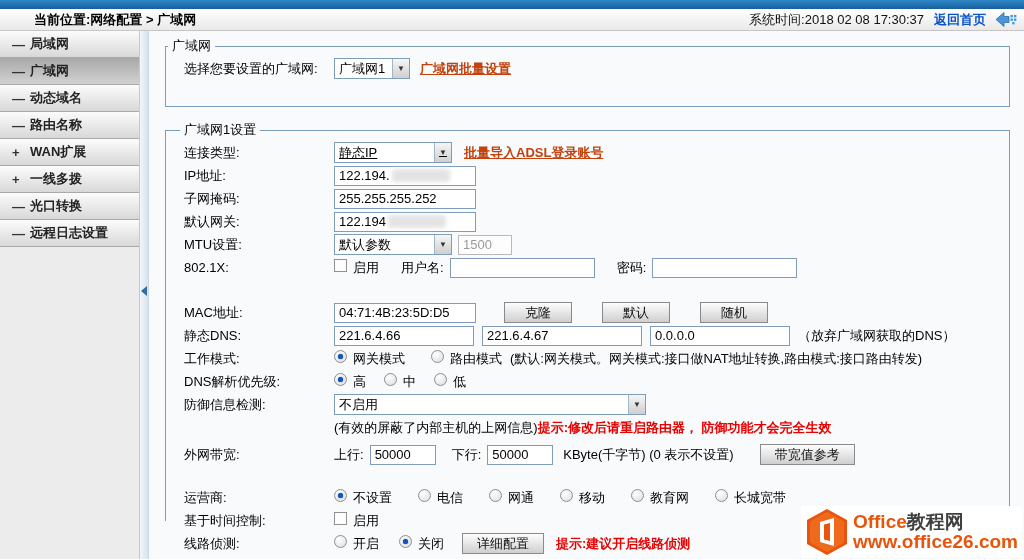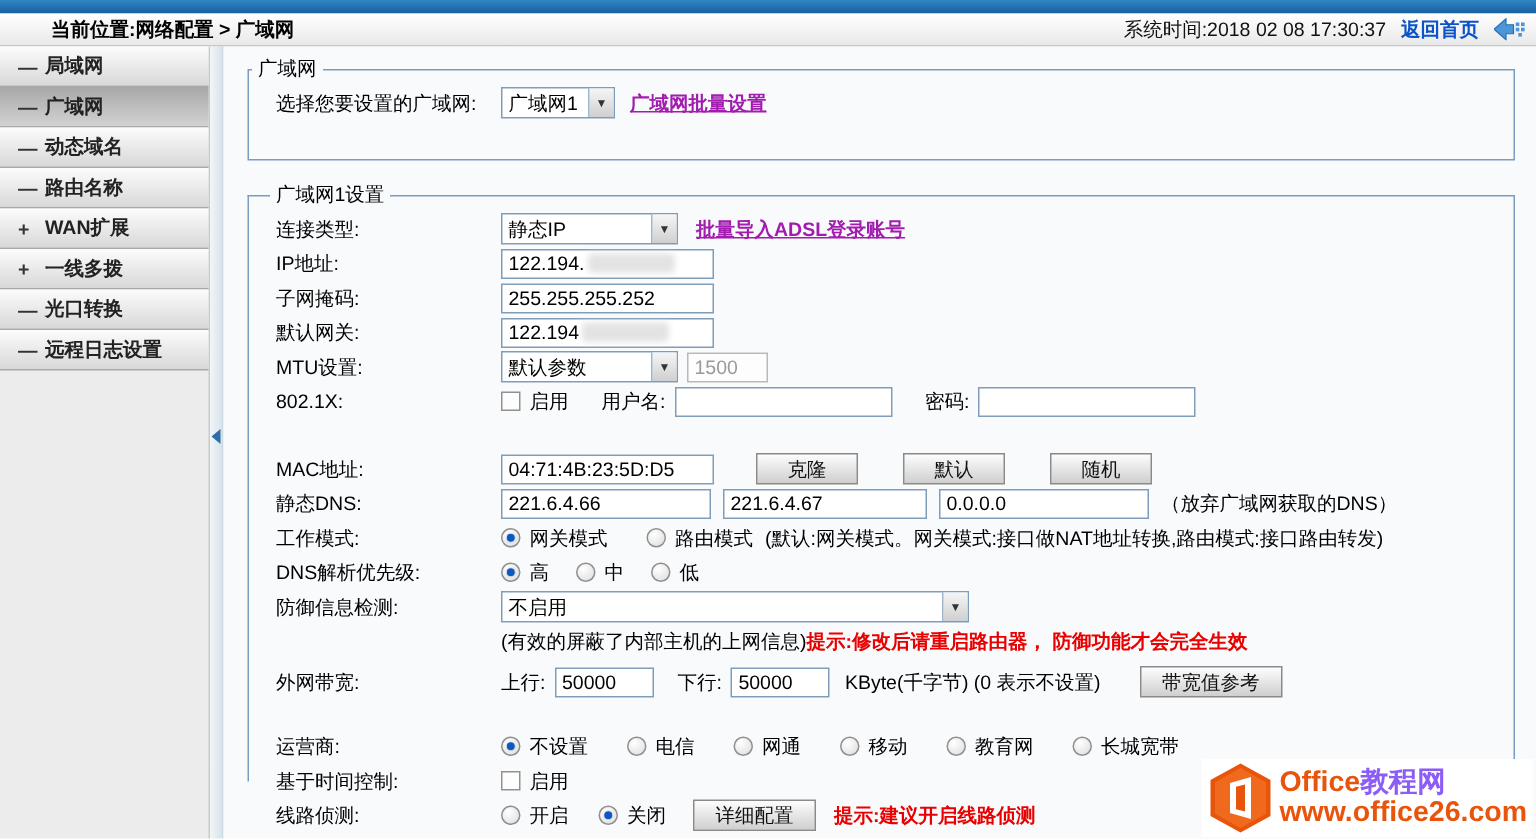--- a/index.html
+++ b/index.html
@@ -77,34 +77,34 @@
     position:relative; flex:0 0 13px; cursor:pointer;
   }
   .radio.checked::after {
     content:""; position:absolute; left:3px; top:3px; width:5px; height:5px;
     border-radius:50%; background:#0b57c4; box-shadow:0 0 1px #063a86;
   }
   .chk {
     width:13px; height:13px; border:1px solid #919191; background:#fdfdfd;
     display:inline-block; flex:0 0 13px; cursor:pointer;
   }
-  .opt { display:inline-flex; align-items:center; gap:6px; margin-right:26px; }
-  a.flink { color:#a21caf; font-weight:bold; }
+  .opt { display:inline-flex; gap:6px; margin-right:26px; }
+  a.flink { color:#c2410c; font-weight:bold; }
   .note { color:#000; }
   .tip { color:#e90000; font-weight:bold; }
   .redact {
     display:inline-block; width:58px; height:13px; background:#e3e3e3;
     filter:blur(2px); border-radius:3px; margin-left:2px;
   }
   
   .watermark { position:absolute; right:2px; bottom:2px; display:flex; align-items:center; gap:4px;
     background:#fff; padding:2px 4px; }
   .wm-text { line-height:1.05; }
   .wm-line1 { font-size:19px; font-weight:bold; }
-  .wm-line1 .o { color:#e8540c; } .wm-line1 .c { color:#8b5cf6;text-align:right; }
+  .wm-line1 .o { color:#e8540c; } .wm-line1 .c { color:#404040;text-align:right; }
   .wm-line2 { font-size:19px; font-weight:bold; color:#e8540c; }
 </style>
 </head>
 <body>
 
 <div class="topbar"></div>
 
 <div class="header">
   <span class="crumb">当前位置:网络配置 &gt; 广域网</span>
   <span class="right">
@@ -176,21 +176,21 @@
         </span>
         <a class="flink" style="margin-left:10px;" href="#">广域网批量设置</a>
       </div>
     </fieldset>
 
     <fieldset class="fs2">
       <legend>广域网1设置</legend>
 
       <div class="row">
         <span class="lbl">连接类型:</span>
-        <span class="sel" style="width:118px;">
+        <span class="sel" style="width:118px;text-decoration:underline;">
           <span class="stext">静态IP</span>
           <span class="sbtn">▼</span>
         </span>
         <a class="flink" style="margin-left:12px;" href="#">批量导入ADSL登录账号</a>
       </div>
 
       <div class="row">
         <span class="lbl">IP地址:</span>
         <span class="tin" style="width:142px; display:inline-flex; align-items:center;">
           <span>122.194.</span>
@@ -238,21 +238,21 @@
         <span class="lbl">MAC地址:</span>
         <input class="tin" style="width: 142px;" value="04:71:4B:23:5D:D5">
         <button class="btn" style="margin-left:28px; width:68px;">克隆</button>
         <button class="btn" style="margin-left:30px; width:68px;">默认</button>
         <button class="btn" style="margin-left:30px; width:68px;">随机</button>
       </div>
 
       <div class="row">
         <span class="lbl">静态DNS:</span>
         <input class="tin" style="width: 140px;" value="221.6.4.66">
-        <input class="tin" style="width: 136px; margin-left: 8px;" value="221.6.4.67">
+        <input class="tin" style="width: 160px; margin-left: 8px;" value="221.6.4.67">
         <input class="tin" style="width: 140px; margin-left: 8px;" value="0.0.0.0">
         <span class="note" style="margin-left:8px;">（放弃广域网获取的DNS）</span>
       </div>
 
       <div class="row">
         <span class="lbl">工作模式:</span>
         <span class="opt">
             <span class="radio checked"></span>
           <span>网关模式</span>
           </span>

